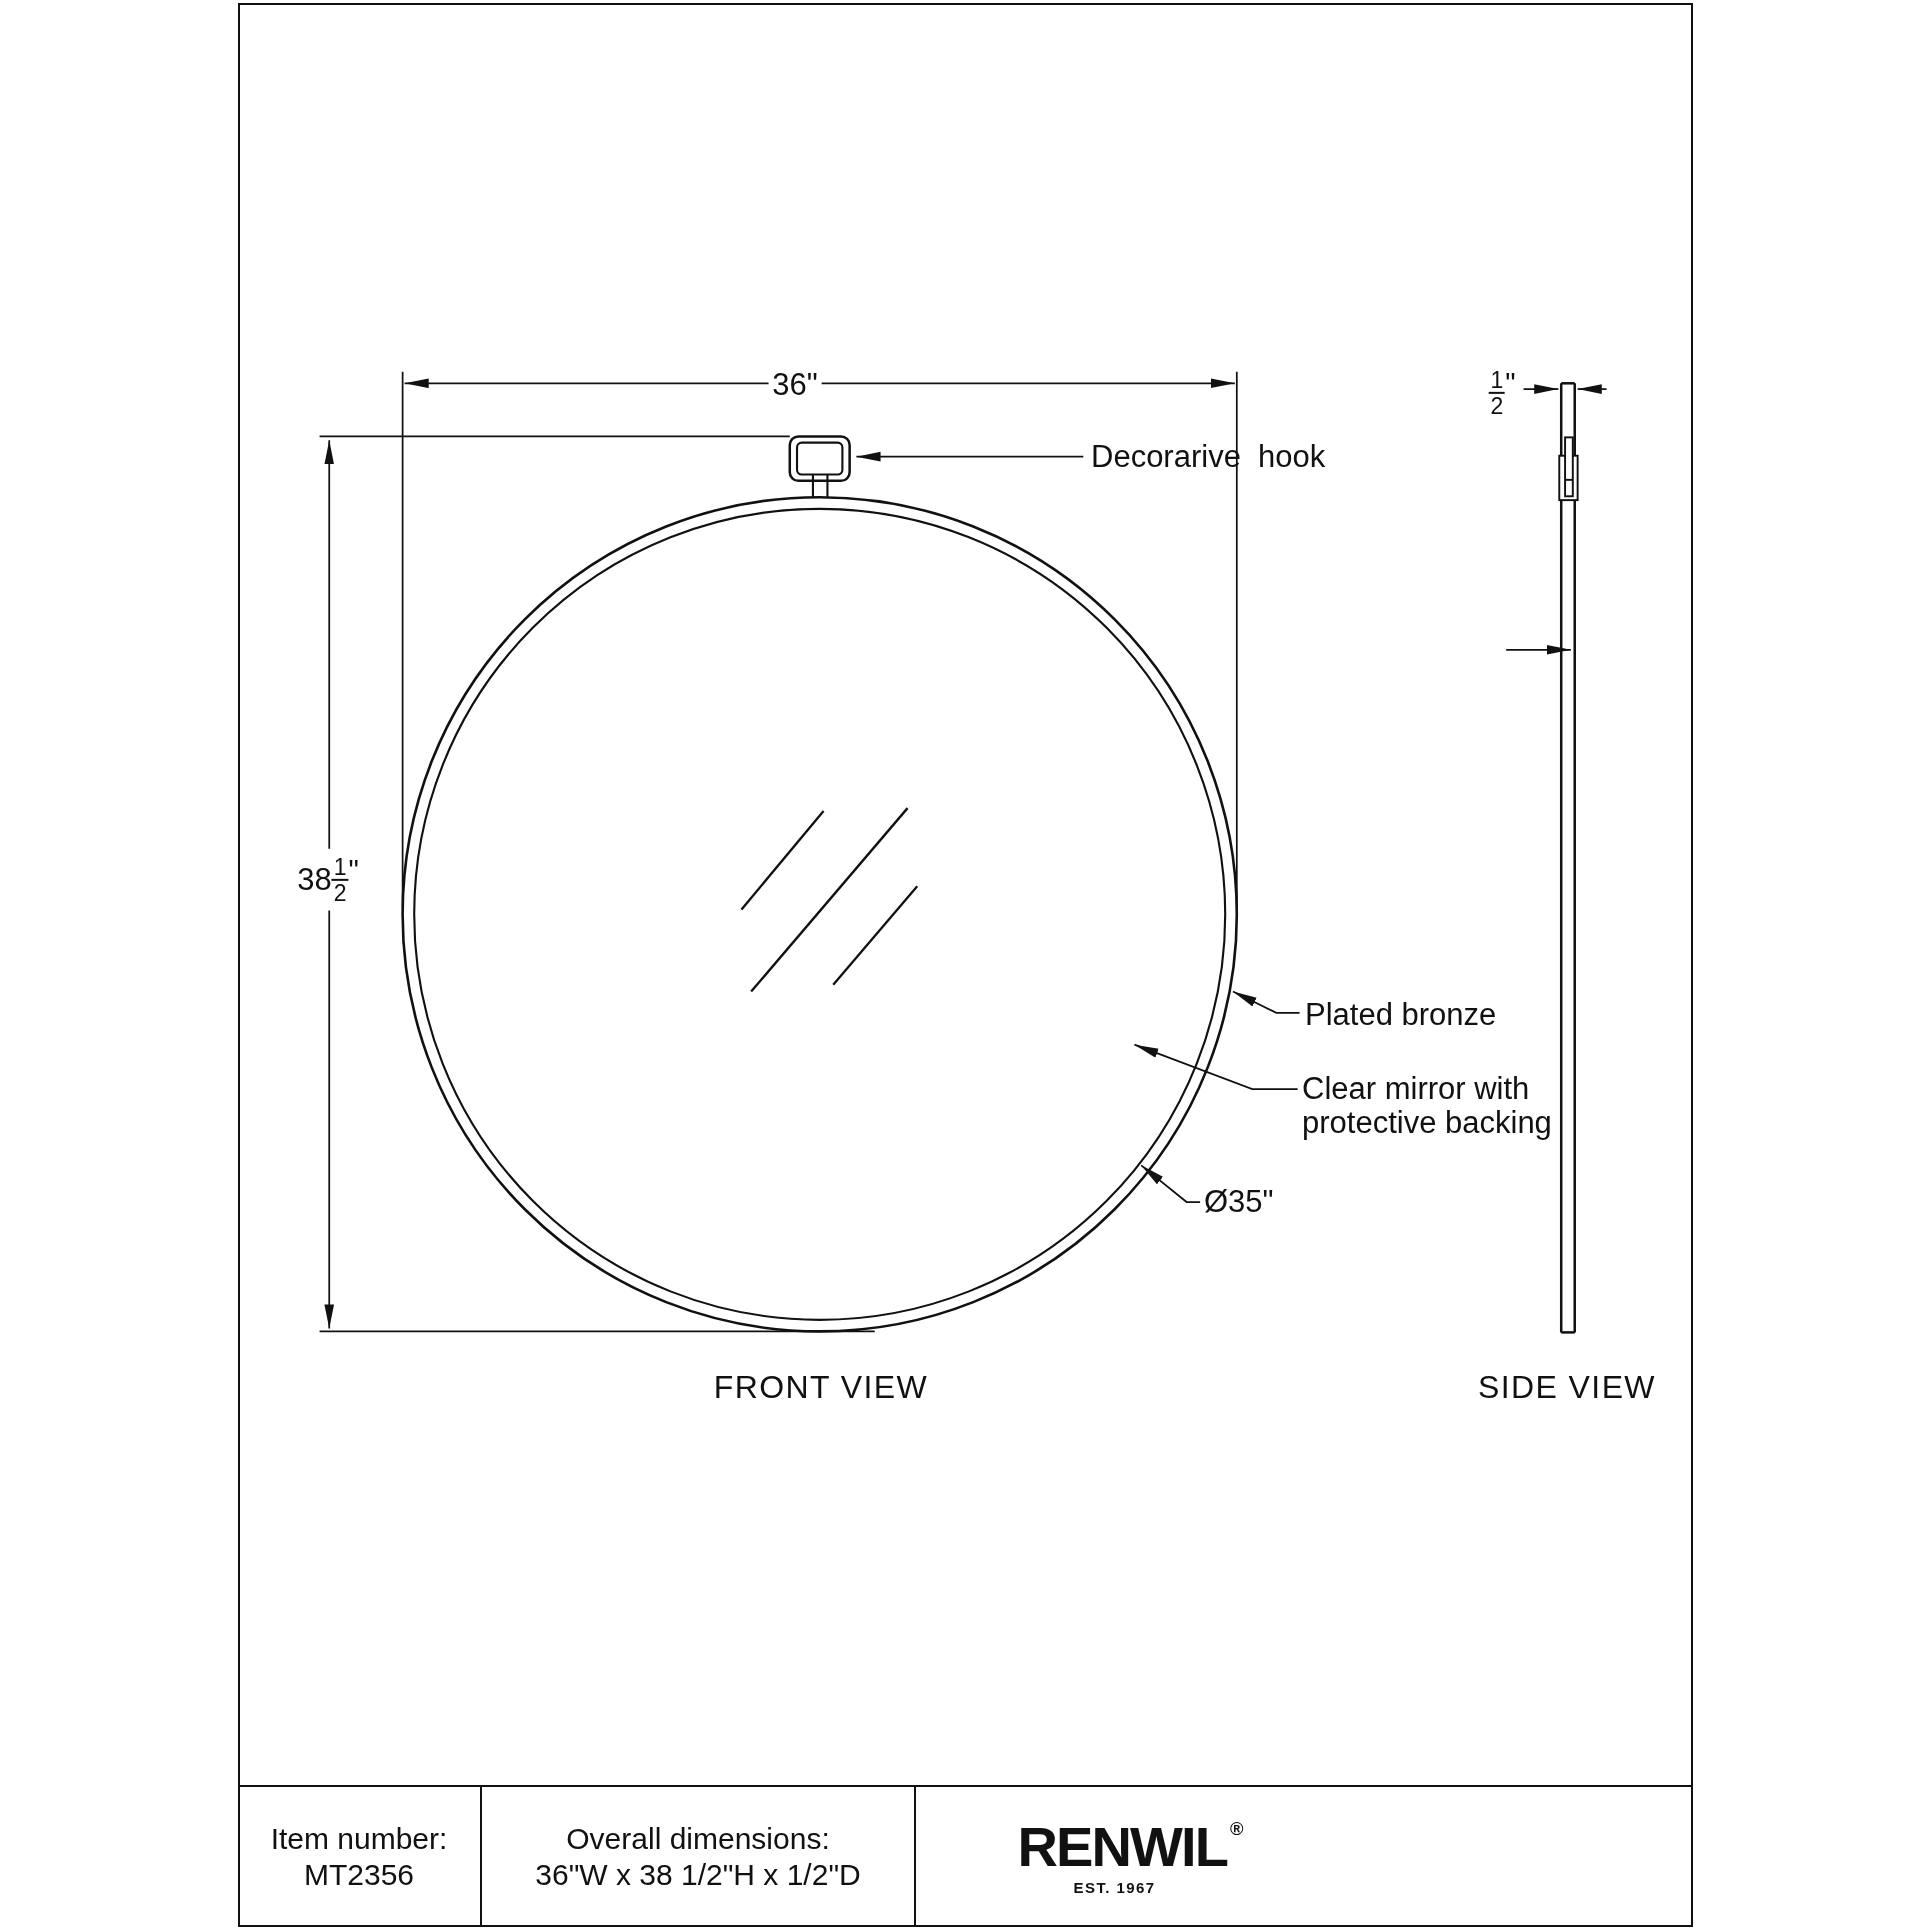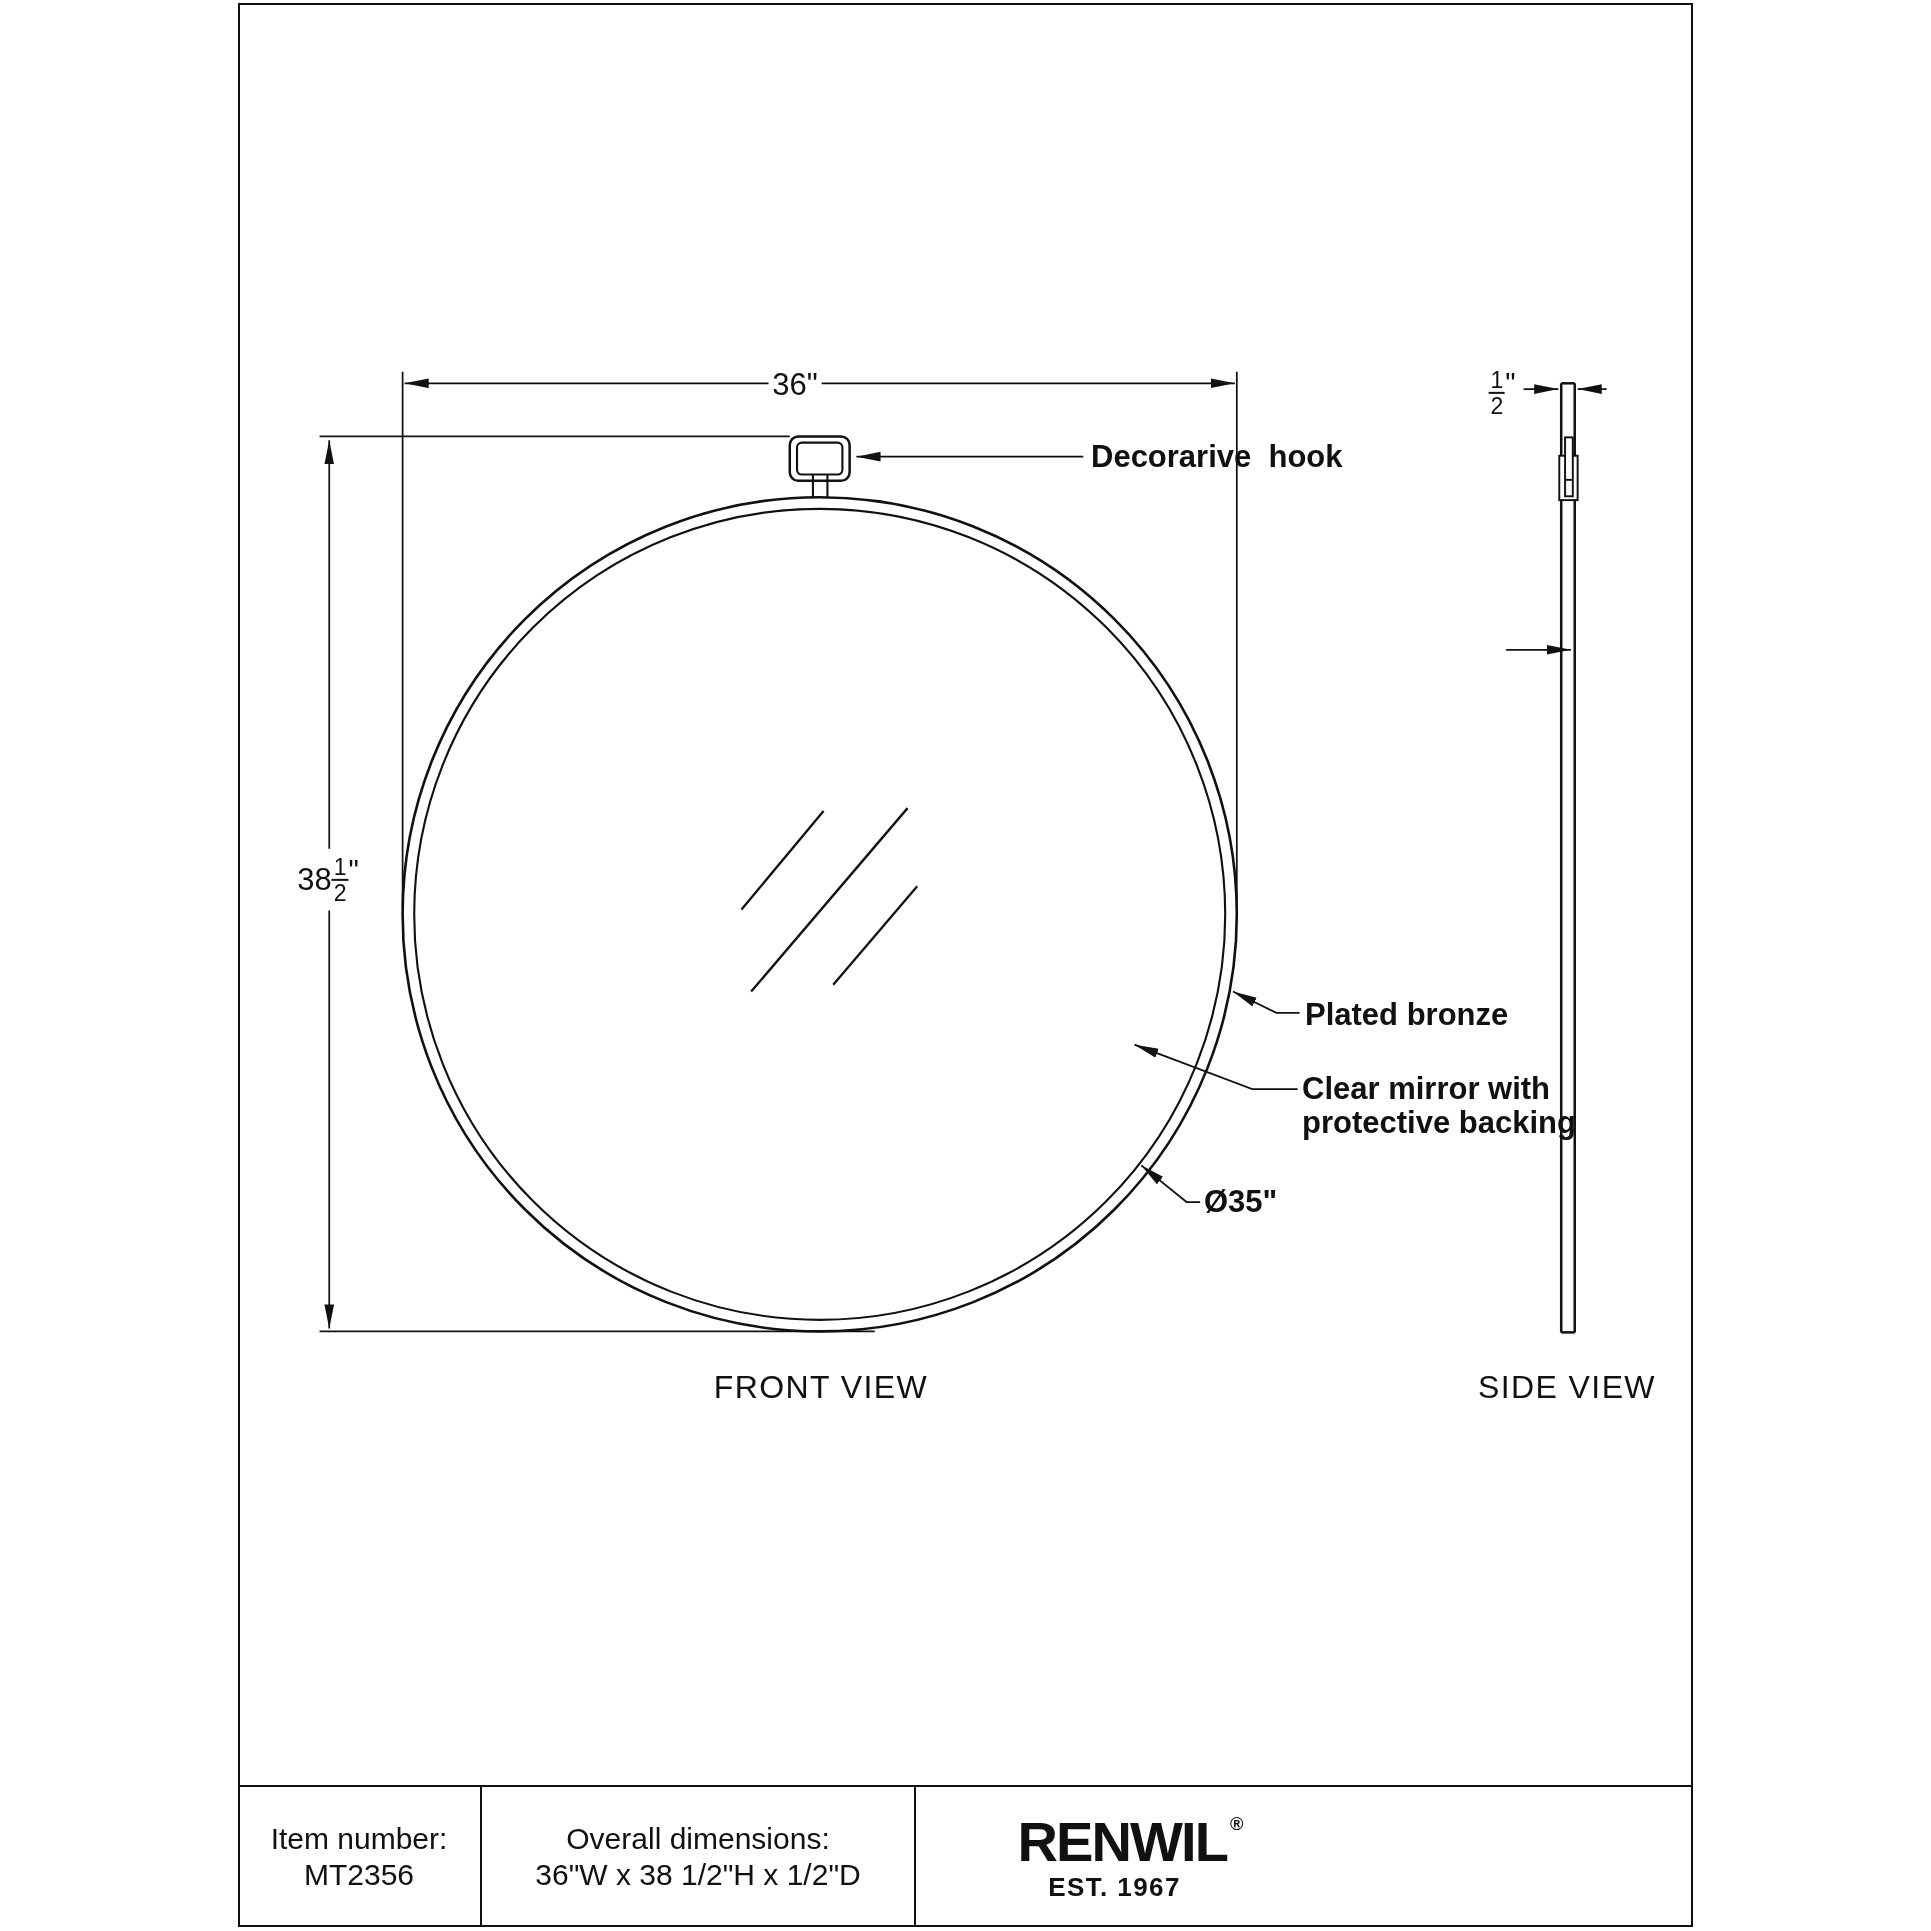--- a/index.html
+++ b/index.html
@@ -2,38 +2,38 @@
 <html><head>
 <meta charset="utf-8">
 <style>
   html,body{margin:0;padding:0;background:#fff;}
   body{width:1931px;height:1931px;position:relative;font-family:"Liberation Sans",sans-serif;color:#111;}
   .page{position:absolute;left:0;top:0;width:1931px;height:1931px;background:#fff;overflow:hidden;}
   .sheet{position:absolute;left:238px;top:2.9px;width:1455px;height:1924px;border:2.9px solid #111;box-sizing:border-box;background:#fff;}
   svg.draw{position:absolute;left:0;top:0;width:1931px;height:1931px;}
   .lbl{position:absolute;white-space:pre;font-size:31px;line-height:1.12;color:#111;}
   .c{transform:translate(-50%,-50%);}
-  .vmid{transform:translate(0,-50%);font-weight:bold;}
+  .vmid{transform:translate(0,-50%);}
   .view-title{font-size:32px;letter-spacing:1.4px;}
   .dim{display:flex;align-items:center;background:#fff;padding:0 2.9px;}
   .frac{display:inline-flex;flex-direction:column;align-items:center;font-size:23px;line-height:1.05;}
   .frac .num{border-bottom:2.1px solid #111;padding:0 1.9px 0 1.9px;}
   .quote{font-size:29px;align-self:flex-start;line-height:0.9;margin-top:1.9px;}
   .mline{line-height:30px;}
   .clrline{line-height:34px;}
   
   .footer{position:absolute;left:238px;top:1785px;width:1455px;height:142px;box-sizing:border-box;border-top:2.9px solid #111;display:flex;}
   .fcell{box-sizing:border-box;height:100%;display:flex;flex-direction:column;align-items:center;justify-content:center;font-size:30px;line-height:36px;text-align:center;}
   .fcell+.fcell{border-left:2.9px solid #111;}
   .w1{width:242px}.w2{width:335px}.w3{width:434px}.w4{width:399px}
   .brand{display:flex;flex-direction:column;align-items:center;line-height:1;}
   .brand-row{display:flex;align-items:flex-start;margin-left:32px;}
   .brand-name{font-size:56px;font-weight:bold;letter-spacing:-1.9px;line-height:1;}
   .brand-reg{font-size:18.3px;font-weight:bold;margin-left:2.9px;margin-top:1px;}
-  .brand-est{font-size:26px;font-weight:bold;letter-spacing:1.4px;margin-top:4.8px;}
+  .brand-est{font-size:15px;font-weight:bold;letter-spacing:1.4px;margin-top:4.8px;}
 </style>
 </head>
 <body>
 
 <div class="page">
 
   <div class="sheet"></div>
 
   <svg class="draw" viewBox="0 0 2000 2000">
     <defs>

